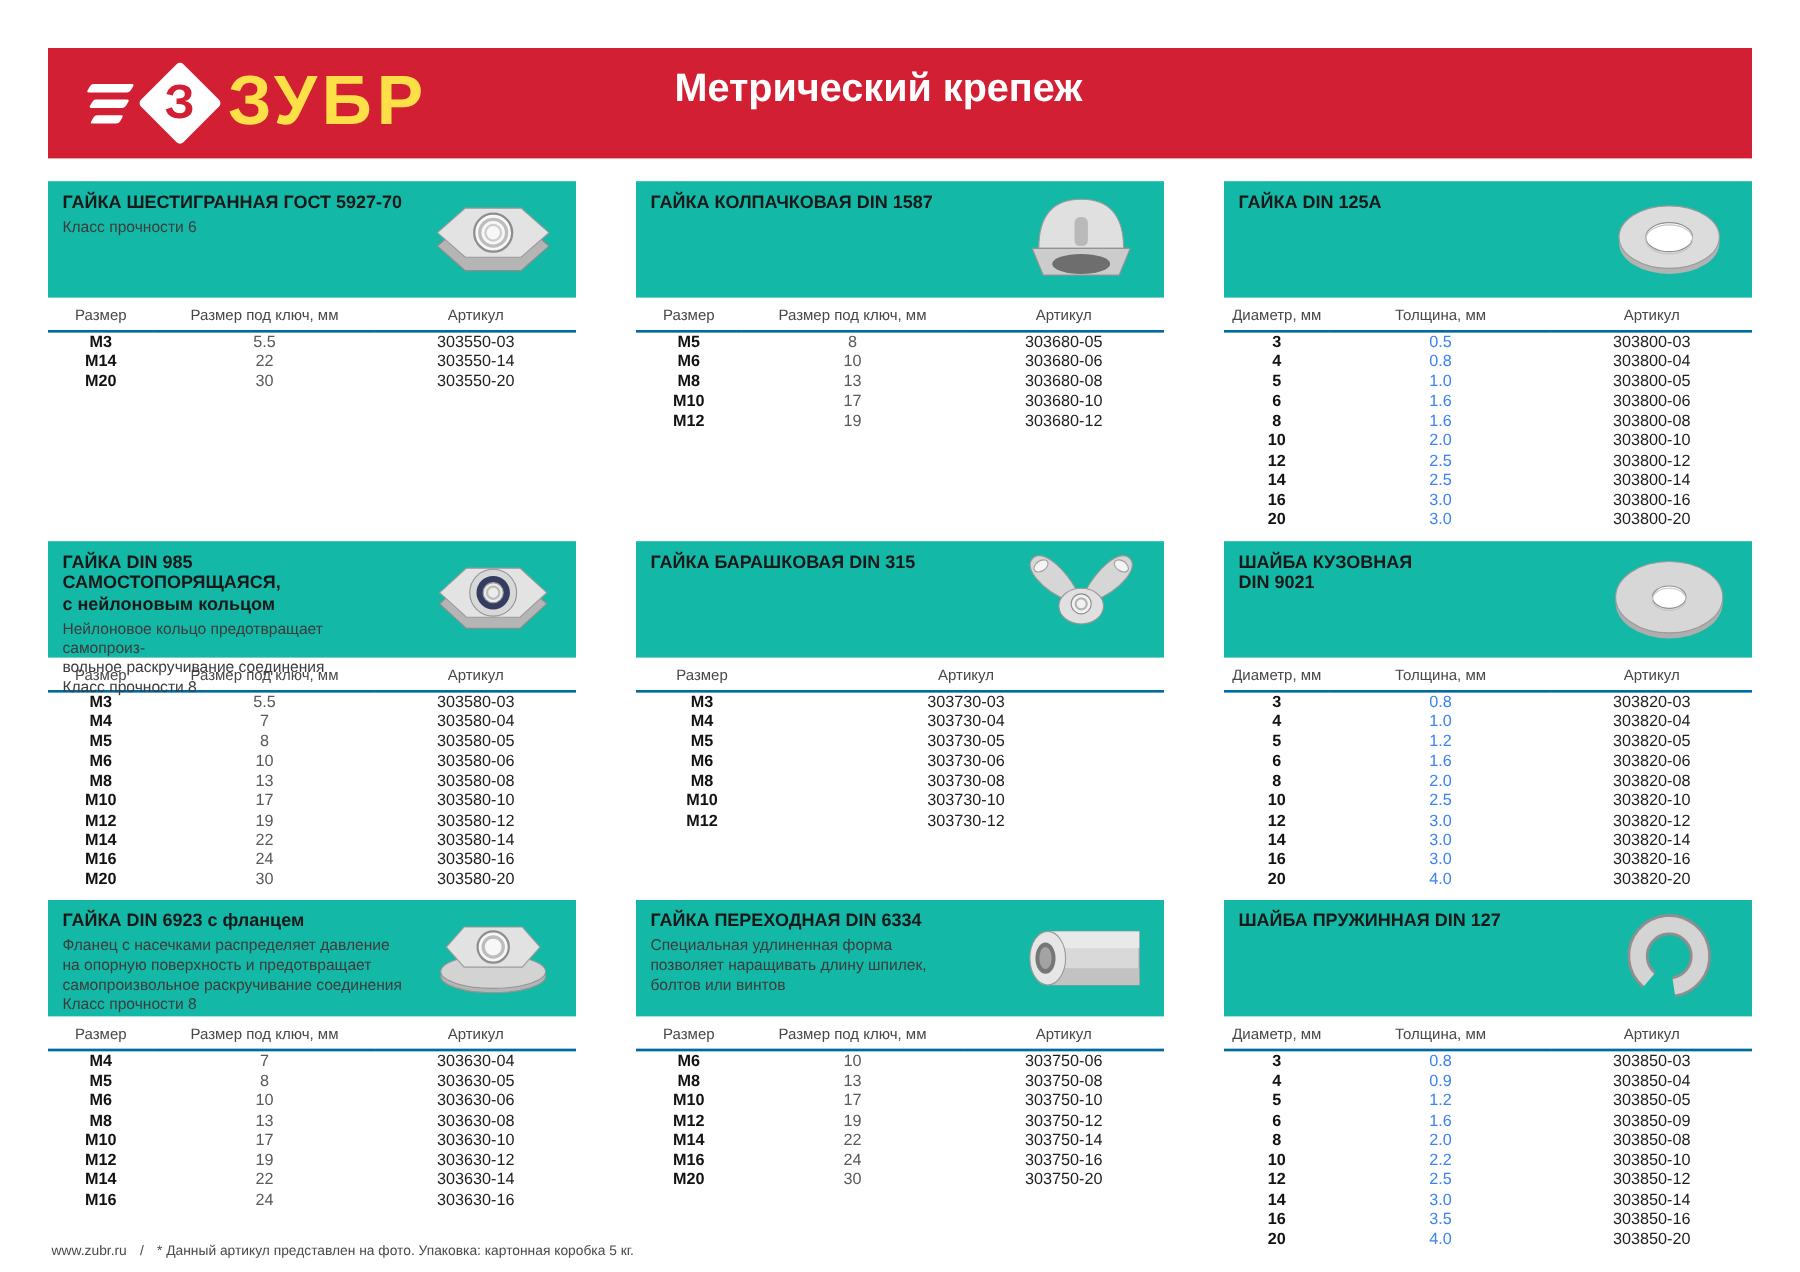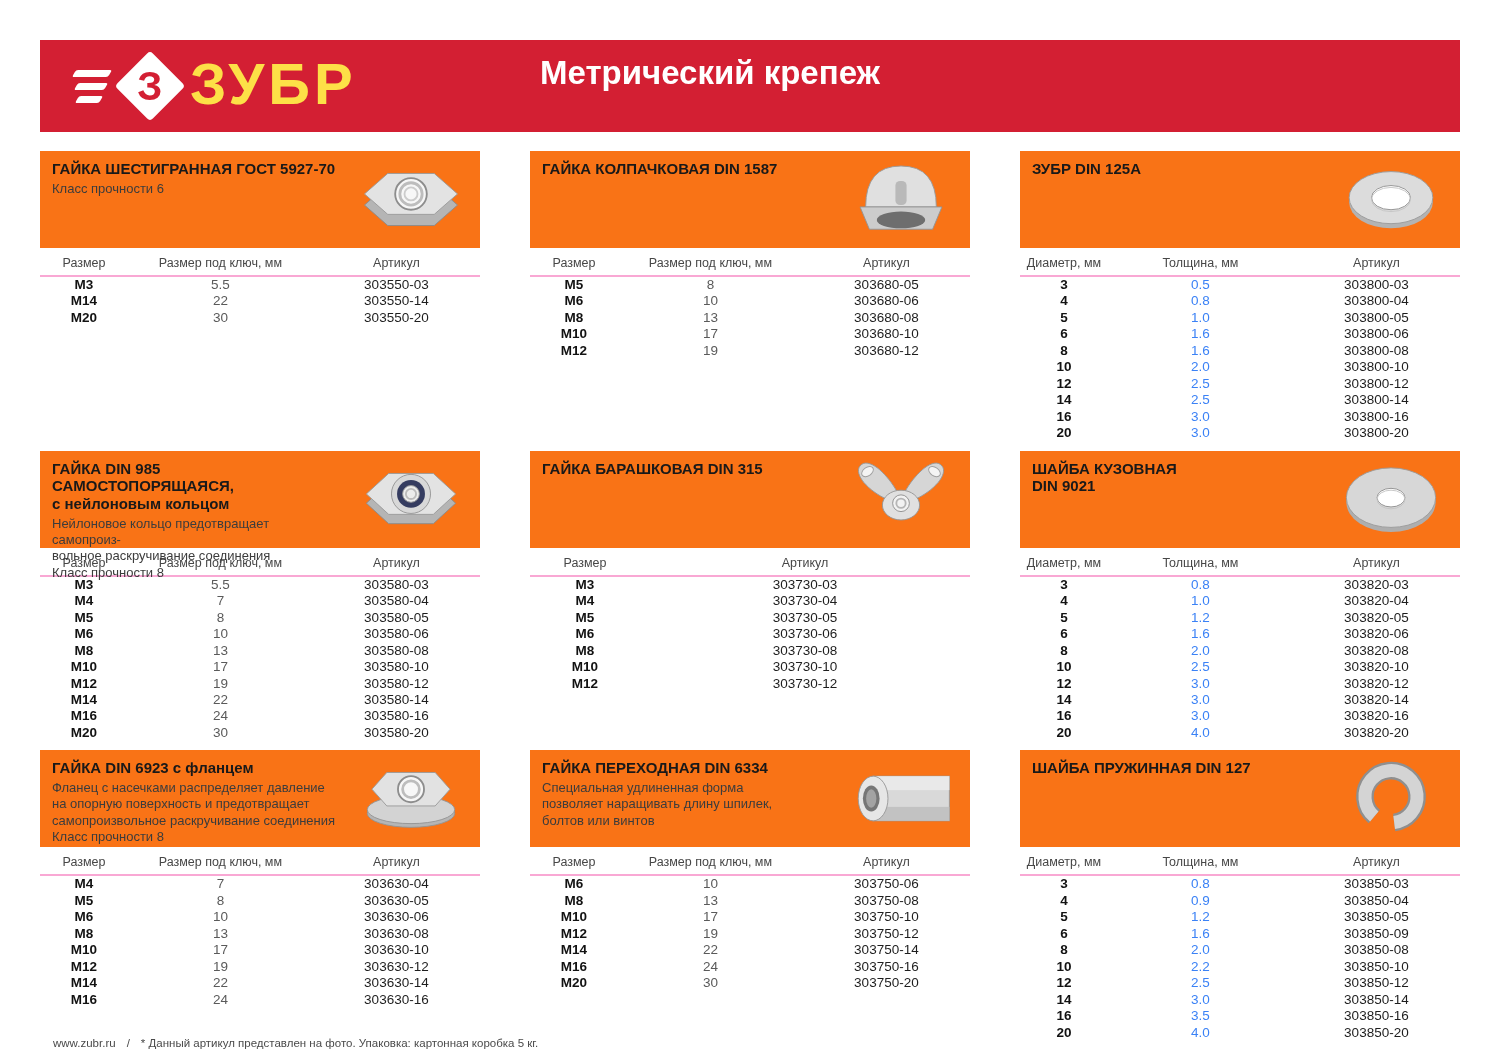--- a/index.html
+++ b/index.html
@@ -11,50 +11,50 @@
   .logo { position:absolute; left:34px; top:0; height:100%; display:flex; align-items:center; gap:15px; }
   .speedlines { display:flex; flex-direction:column; align-items:flex-end; gap:6px; }
   .speedlines i { display:block; height:7px; background:#ffffff; border-radius:2px; transform:skewX(-30deg); }
   .speedlines i:nth-child(1){ width:36px; }
   .speedlines i:nth-child(2){ width:30px; margin-right:4px;}
   .speedlines i:nth-child(3){ width:24px; margin-right:9px;}
   .diamond { width:50px; height:50px; background:#ffffff; transform:rotate(45deg); border-radius:4px;
              display:flex; align-items:center; justify-content:center; }
   .diamond span { transform:rotate(-45deg); color:#d31f33; font-weight:bold; font-size:40px; line-height:1; }
   .brand-text { color:#fde047; font-weight:bold; font-size:58px; letter-spacing:4px; line-height:1; padding-bottom:4px;}
-  .band-title { position:absolute; left:500px; top:15px; color:#ffffff; }
+  .band-title { position:absolute; left:522px; top:15px; color:#ffffff; }
   .band-title h1 { font-size:33px; font-weight:bold; line-height:1.1; }
   .band-title p  { font-size:18px; margin-top:3px; font-weight:normal; }
 
   
   .grid { margin:19px 40px 0 40px; display:grid; grid-template-columns:repeat(3,1fr);
           column-gap:50px; row-gap:9px; align-items:start; }
   .product { width:100%; }
-  .panel { position:relative; background:#f97316; height:97px; padding:9px 140px 6px 12px; }
+  .panel { position:relative; background:#14b8a6; height:97px; padding:9px 140px 6px 12px; }
   .title { font-size:15px; font-weight:bold; color:#191919; line-height:1.18; white-space:pre-line; }
   .desc  { font-size:13px; color:#3c3c3c; line-height:1.25; margin-top:3px; white-space:pre-line; }
   .photo { position:absolute; right:2px; top:2px; width:134px; height:93px; }
   .photo svg { width:100%; height:100%; }
 
   table { width:100%; border-collapse:collapse; margin-top:5px; table-layout:fixed; }
   thead th { font-weight:normal; font-size:12.5px; color:#474747; text-align:center;
-             padding:3px 0 5px 0; border-bottom:2px solid #f9a8d4; }
+             padding:3px 0 5px 0; border-bottom:2px solid #0369a1; }
   tbody td { font-size:13.5px; text-align:center; padding:0; line-height:1.22; }
   td.c0 { font-weight:bold; color:#121212; }
   td.mid { color:#5a5a5a; }
   td.mid.bold { color:#3b82f6; font-weight:normal; }
   td.art { color:#1e1e1e; }
   table.cols3 th.c0, table.cols3 td.c0 { width:20%; }
   table.cols3 th.c1, table.cols3 td.c1 { width:42%; }
   table.cols3 th.c2, table.cols3 td.c2 { width:38%; }
   table.cols2 th.c0, table.cols2 td.c0 { width:25%; }
   table.cols2 th.c1, table.cols2 td.c1 { width:75%; }
 
   
-  .footer { position:absolute; left:53px; bottom:11px; font-size:11.5px; color:#4a4a4a; display:flex; gap:11px; }
+  .footer { position:absolute; left:43px; bottom:11px; font-size:11.5px; color:#4a4a4a; display:flex; gap:11px; }
   .hidden-defs { position:absolute; width:0; height:0; overflow:hidden; }
 </style>
 </head>
 <body>
 
 <svg class="hidden-defs" aria-hidden="true">
   <defs>
     <g id="icon-hex-nut">
       <polygon points="20,56 45,78 95,78 120,56 95,34 45,34" fill="#b5b5b5" stroke="#8c8c8c"></polygon>
       <polygon points="20,44 45,66 95,66 120,44 95,22 45,22" fill="#e3e3e3" stroke="#9a9a9a"></polygon>
@@ -220,21 +220,21 @@
             <td class="c0">М12</td>
             <td class="c1 mid">19</td>
             <td class="c2 art">303680-12</td>
           </tr>
         </tbody>
     </table>
   </section>
     <section class="product">
     <div class="panel">
       <div class="panel-text">
-        <h3 class="title">ЗУБР DIN 125A</h3>
+        <h3 class="title">ГАЙКА DIN 125A</h3>
 
       </div>
       <div class="photo">
         <svg viewBox="0 0 140 100">
             <use href="#icon-flat-washer"></use>
           </svg>
       </div>
     </div>
     <table class="cols3">
       <thead>

